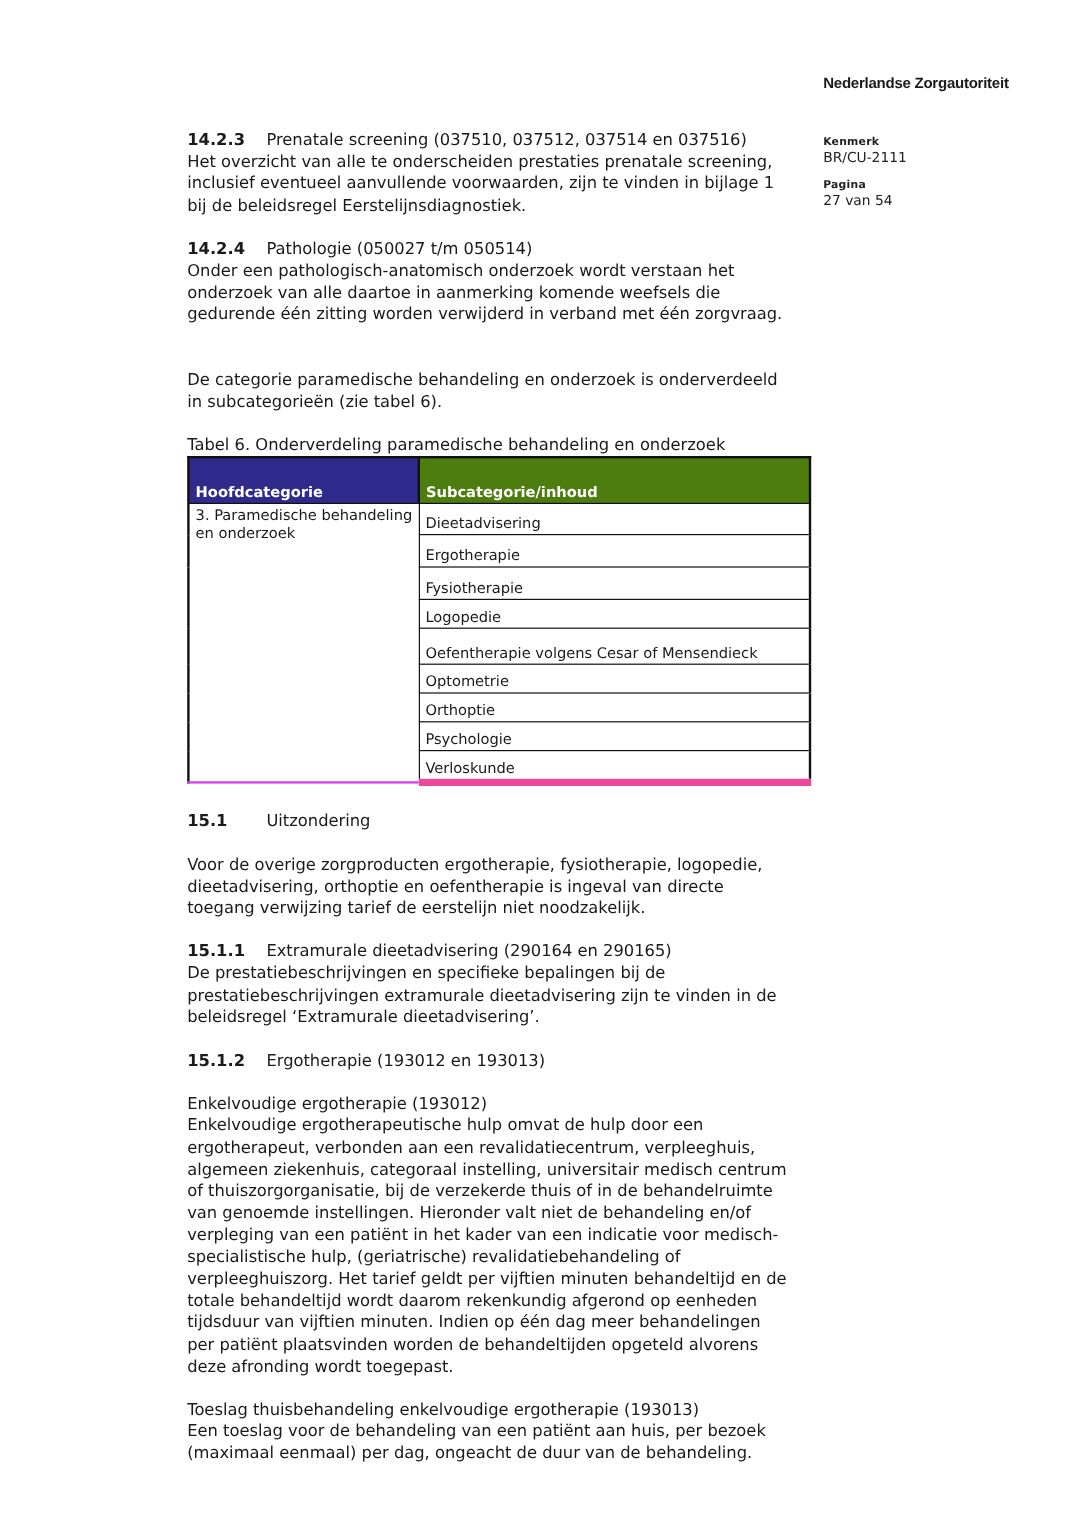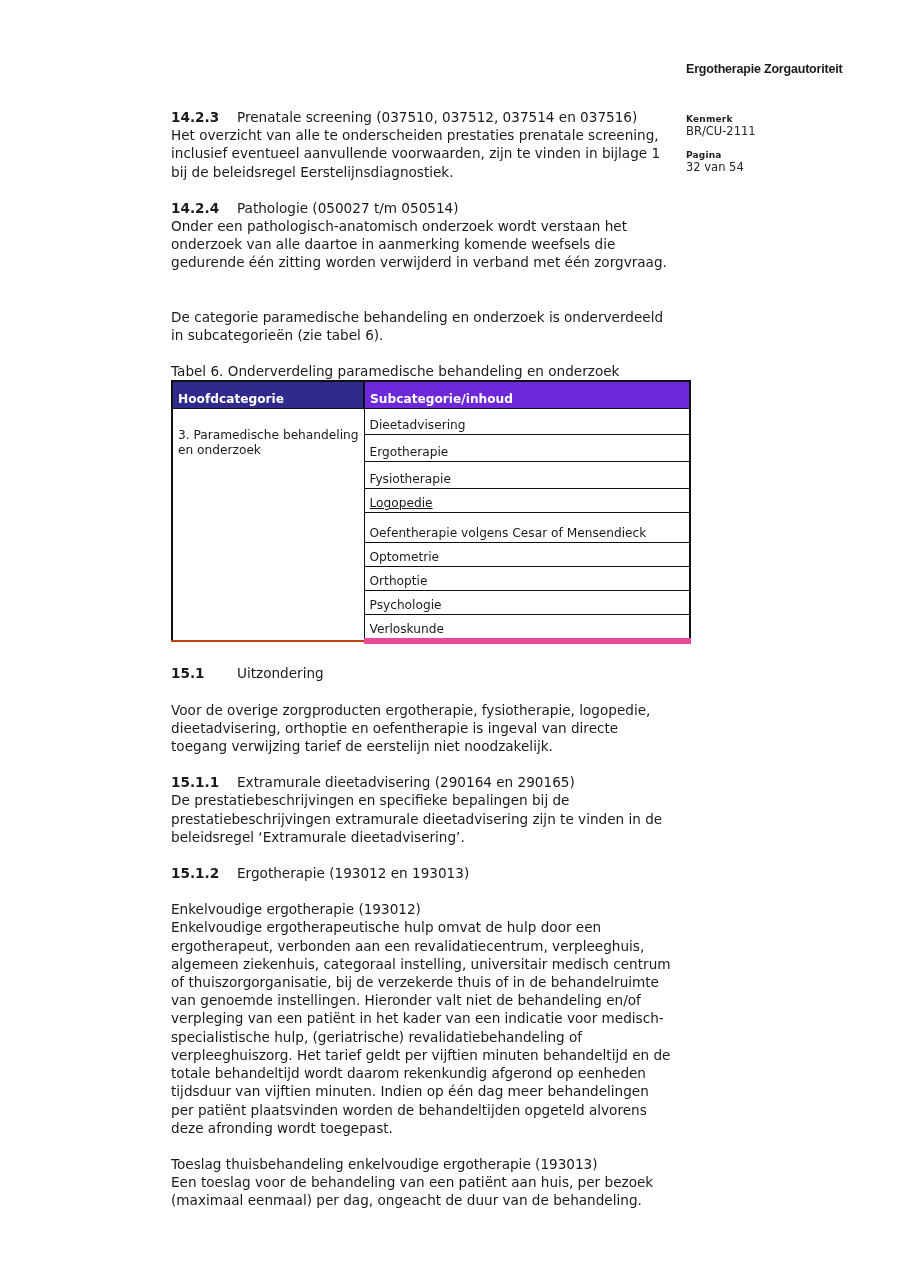--- a/index.html
+++ b/index.html
@@ -11,51 +11,51 @@
     position: absolute; left: 686px; top: 62px;
     font-family: "Liberation Sans", sans-serif; font-weight: bold;
     font-size: 12.5px; letter-spacing: -0.2px; color: #1a1a1a;
   }
   .meta { position: absolute; left: 686px; font-size: 11.5px; color: #222; }
   .meta .lbl { font-weight: bold; font-size: 9px; letter-spacing: 0.2px; display: block; }
   .meta .val { display: block; margin-top: 0px; }
   .meta-kenmerk { top: 114px; }
   .meta-pagina { top: 150px; }
 
-  .content { position: absolute; left: 171px; top: 108px; width: 520px; font-size: 13.6px; line-height: 18.2px; }
+  .content { position: absolute; left: 156px; top: 108px; width: 520px; font-size: 13.6px; line-height: 18.2px; }
   p { margin: 0; }
   .num { font-weight: bold; display: inline-block; }
   .heading .num { width: 66px; }
   .gap { height: 18px; }
   .article { font-weight: bold; }
 
   table.t6 {
     border-collapse: collapse; width: 520px; font-size: 12.2px; margin-top: 0px;
   }
   table.t6 th {
     background: #2f2a8c; color: #ffffff; text-align: left; font-weight: bold;
-    padding: 8px 5px 0 5px; height: 18px; border: 2px solid #111; border-bottom: none;
+    padding: 19px 5px 0 5px; height: 18px; border: 2px solid #111; border-bottom: none;
   }
   table.t6 td { border: 1px solid #111; padding: 0 5px; vertical-align: bottom; }
-  table.t6 td.main { vertical-align: top; padding-top: 19px; border-left: 2px solid #111; border-bottom: 2px solid #c2410c; width: 180px; line-height: 15px; }
+  table.t6 td.main { vertical-align: top; padding-top: 2px; border-left: 2px solid #111; border-bottom: 2px solid #d946ef; width: 180px; line-height: 15px; }
   table.t6 td.sub { height: 23px; border-right: 2px solid #111; line-height: 16px; padding-bottom: 1px; }
   table.t6 tr:last-child td.sub { border-bottom: 6px solid #ec4899; }
   .caption { margin-top: 0; }
 </style>
 </head>
 <body>
 
-<div class="org-name">Ergotherapie Zorgautoriteit</div>
+<div class="org-name">Nederlandse Zorgautoriteit</div>
 <div class="meta meta-kenmerk">
   <span class="lbl">Kenmerk</span>
   <span class="val">BR/CU-2111</span>
 </div>
 <div class="meta meta-pagina">
   <span class="lbl">Pagina</span>
-  <span class="val">32 van 54</span>
+  <span class="val">27 van 54</span>
 </div>
 
 <div class="content">
 
   <p class="heading"><span class="num">14.2.3</span><span>Prenatale screening (037510, 037512, 037514 en 037516)</span></p>
   <p>Het overzicht van alle te onderscheiden prestaties prenatale screening,</p>
   <p>inclusief eventueel aanvullende voorwaarden, zijn te vinden in bijlage 1</p>
   <p>bij de beleidsregel Eerstelijnsdiagnostiek.</p>
   <div class="gap"></div>
 
@@ -68,37 +68,37 @@
   <div class="gap"></div>
   <p>De categorie paramedische behandeling en onderzoek is onderverdeeld</p>
   <p>in subcategorieën (zie tabel 6).</p>
   <div class="gap"></div>
 
   <p class="caption">Tabel 6. Onderverdeling paramedische behandeling en onderzoek</p>
   <table class="t6">
     <tbody>
         <tr>
       <th style="width: 180px; background: rgb(47, 42, 140);">Hoofdcategorie</th>
-      <th style="background: #6d28d9; margin-top: 42px;">Subcategorie/inhoud</th>
+      <th style="background: #4d7c0f; margin-top: 42px;">Subcategorie/inhoud</th>
     </tr>
     <tr>
       <td class="main" rowspan="9">
         <div>3. Paramedische behandeling</div>
         <div>en onderzoek</div>
       </td>
       <td class="sub" style="height:24px;margin-left:19px;">Dieetadvisering</td>
     </tr>
     <tr>
           <td class="sub" style="height:25px;margin-top:48px;">Ergotherapie</td>
         </tr>
     <tr>
           <td class="sub" style="height:25px;">Fysiotherapie</td>
         </tr>
     <tr>
-          <td class="sub" style="height:22px;text-decoration:underline;">Logopedie</td>
+          <td class="sub" style="height:22px;">Logopedie</td>
         </tr>
     <tr>
           <td class="sub" style="height:28px;">Oefentherapie volgens Cesar of Mensendieck</td>
         </tr>
     <tr>
           <td class="sub" style="height:22px;">Optometrie</td>
         </tr>
     <tr>
           <td class="sub" style="height:22px;">Orthoptie</td>
         </tr>

